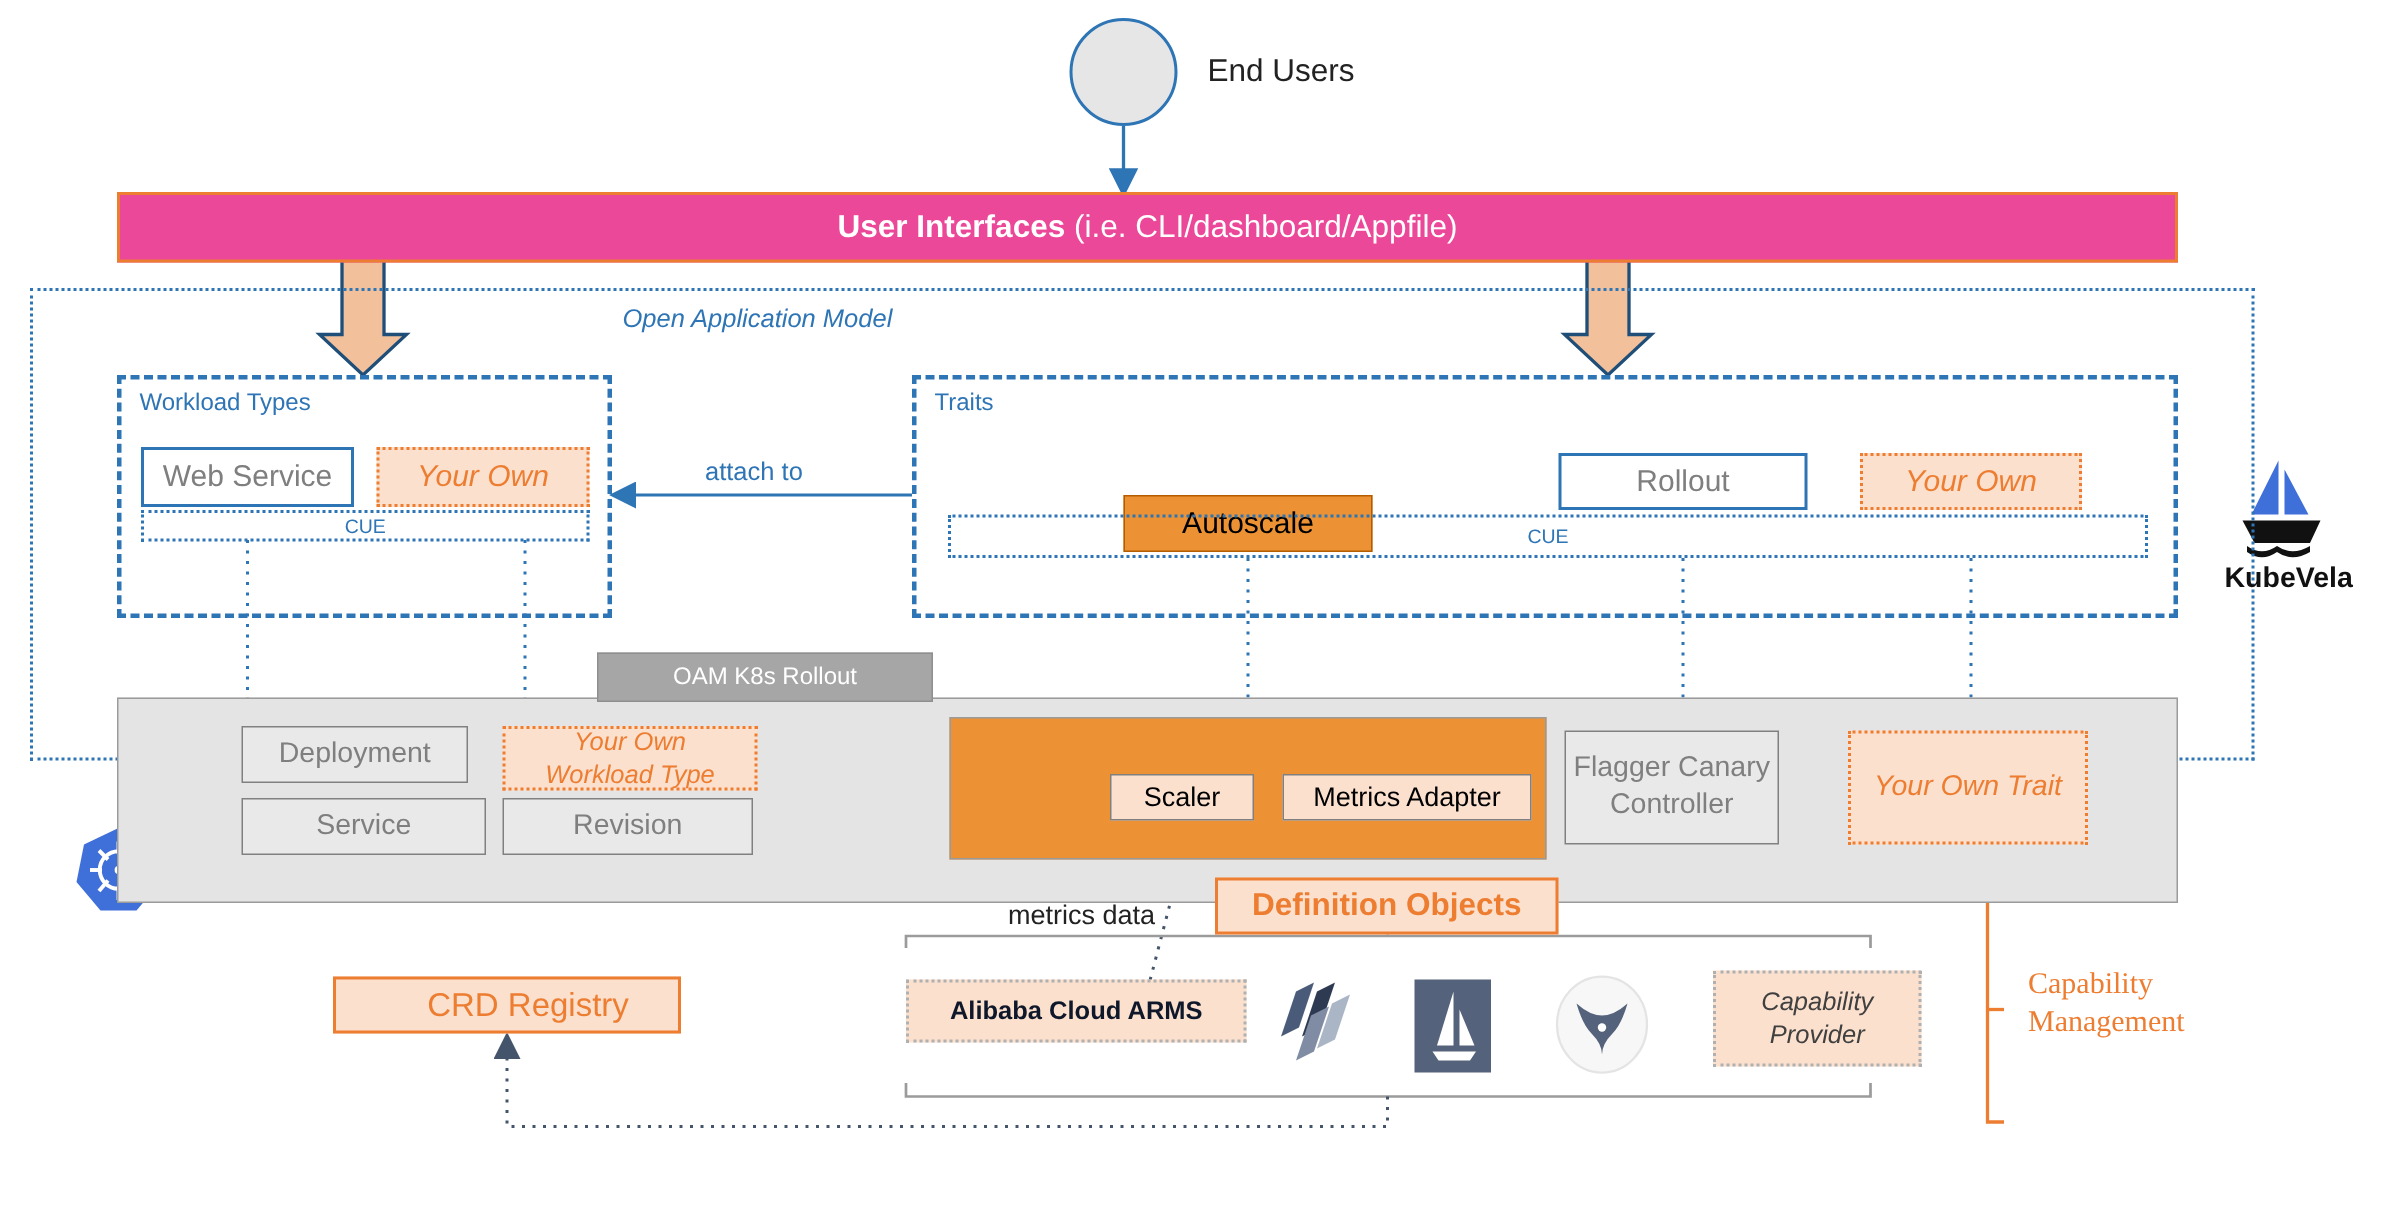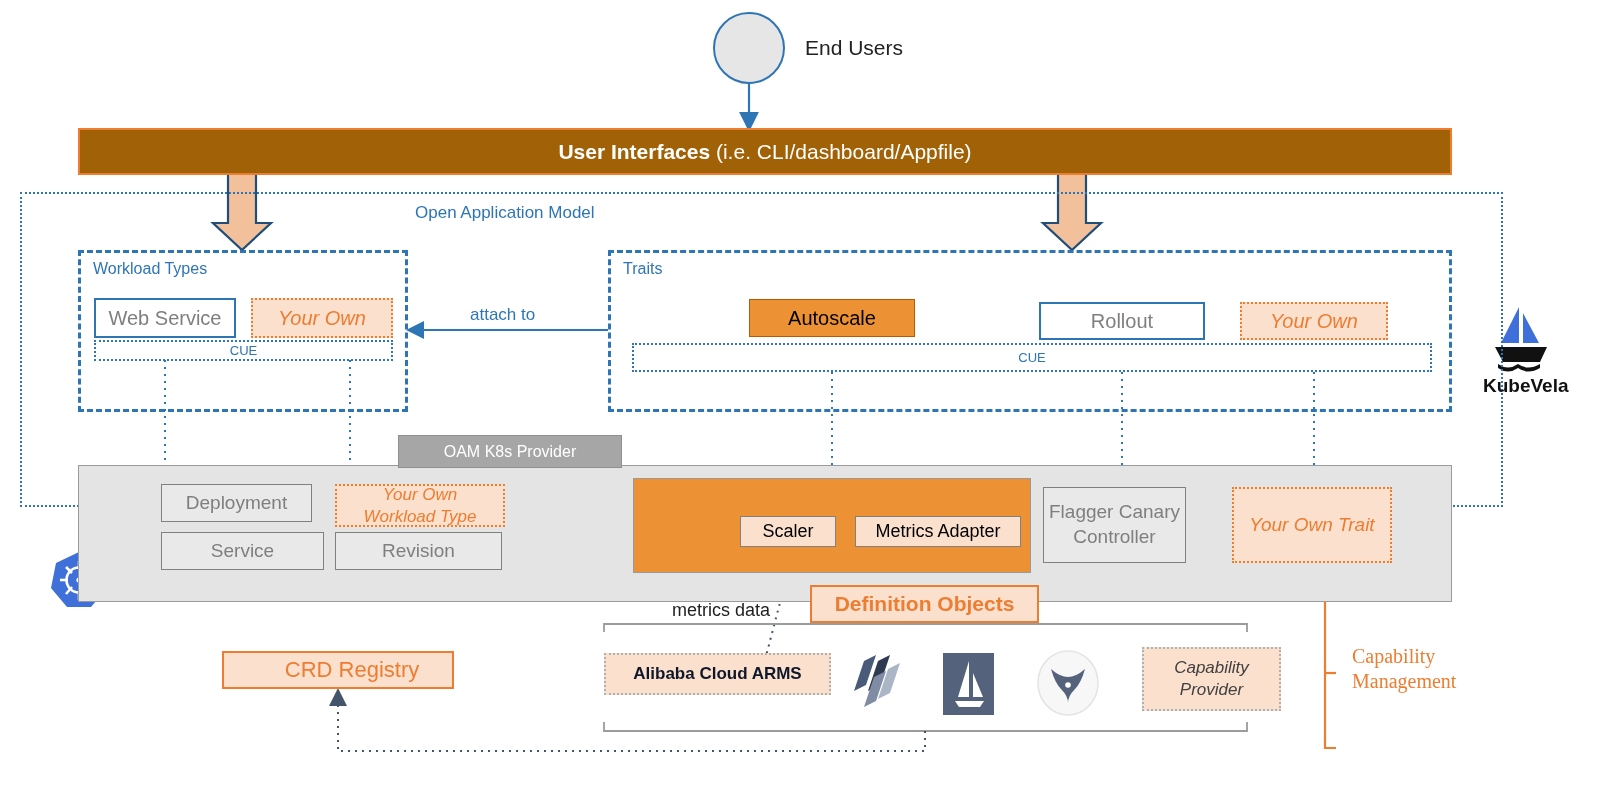--- a/index.html
+++ b/index.html
@@ -6,38 +6,38 @@
   body{width:1600px;height:803px;position:relative;overflow:hidden;
        font-family:"Liberation Sans","DejaVu Sans",sans-serif;}
   .abs{position:absolute;box-sizing:border-box;}
   .ctr{display:flex;align-items:center;justify-content:center;text-align:center;}
 
   
   #smiley{left:713px;top:12px;width:72px;height:72px;border-radius:50%;
           background:#e7e6e6;border:2px solid #2e75b6;}
   #end-users-label{left:805px;top:36px;font-size:21px;color:#222;}
 
-  #ui-bar{left:78px;top:128px;width:1374px;height:47px;background:#a16207;
+  #ui-bar{left:78px;top:128px;width:1374px;height:47px;background:#ec4899;
           border:2px solid #ed7d31;color:#fff;font-size:21px;}
   #ui-bar b{font-weight:bold;}
 
   
   #oam-box{left:20px;top:192px;width:1483px;height:315px;
            border:2.5px dotted #2e75b6;}
-  #oam-label{left:415px;top:203px;font-size:17px;color:#2e75b6;}
+  #oam-label{left:415px;top:203px;font-size:17px;color:#2e75b6;font-style:italic;}
 
   .dashzone{border:3px dashed #2e75b6;}
   #workload-zone{left:78px;top:250px;width:330px;height:162px;}
   #traits-zone{left:608px;top:250px;width:844px;height:162px;}
   .zone-title{font-size:16px;color:#2e75b6;position:absolute;top:7px;left:12px;}
 
   .cap-solid{border:2.2px solid #2e75b6;background:#fff;color:#7f7f7f;font-size:20px;}
   .cap-own{border:2.2px dotted #ed7d31;background:#fbe0ce;color:#ed7d31;
            font-size:20px;font-style:italic;}
-  .cap-orange{background:#ed9234;border:1.5px solid #b35c00;color:#000;font-size:20px;}
+  .cap-orange{background:#ed9234;border:1.5px solid #b35c00;color:#000;font-size:20px;margin-top:31px;}
 
   .cue-box{border:2.2px dotted #2e75b6;position:absolute;}
   .cue-label{font-size:13px;color:#2e75b6;}
 
   
   #runtime-box{left:78px;top:465px;width:1374px;height:137px;
                background:#e4e4e4;border:1.5px solid #9b9b9b;}
   #runtime-tab{left:398px;top:435px;width:224px;height:33px;background:#a6a6a6;
                color:#fff;font-size:16px;border:1px solid #8f8f8f;}
   .gbox{background:#e9e9e9;border:1.5px solid #808080;color:#7f7f7f;font-size:19px;}
@@ -200,21 +200,21 @@
 <div class="abs ctr cap-own" style="left:1240px;top:302px;width:148px;height:38px;">
     <span>Your Own</span>
   </div>
 <div class="abs ctr cue-box" style="left:632px;top:343px;width:800px;height:29px;">
     <span class="cue-label">CUE</span>
   </div>
 
 <div class="abs" style="left:470px;top:305px;font-size:17px;color:#2e75b6;">attach to</div>
 
 <div class="abs" id="runtime-box"></div>
-<div class="abs ctr" id="runtime-tab">OAM K8s Provider</div>
+<div class="abs ctr" id="runtime-tab">OAM K8s Rollout</div>
 
 <div class="abs ctr gbox" style="left:161px;top:484px;width:151px;height:38px;">
     <span>Deployment</span>
   </div>
 <div class="abs ctr gbox-own" style="left:335px;top:484px;width:170px;height:43px;">
   <div>
     <div>Your Own</div>
     <div>Workload Type</div>
   </div>
 </div>

